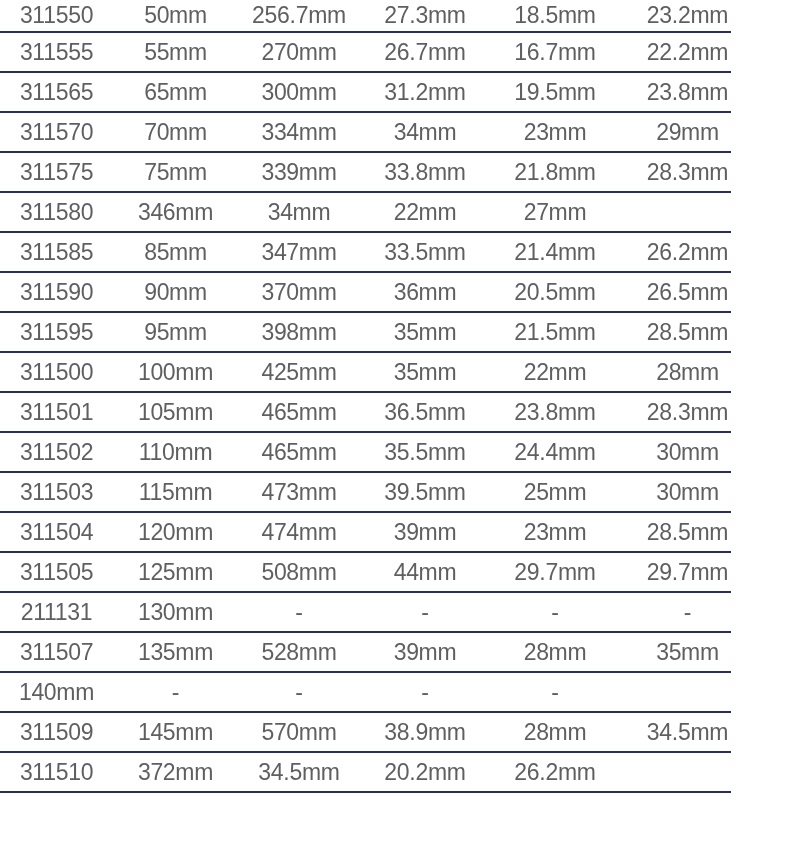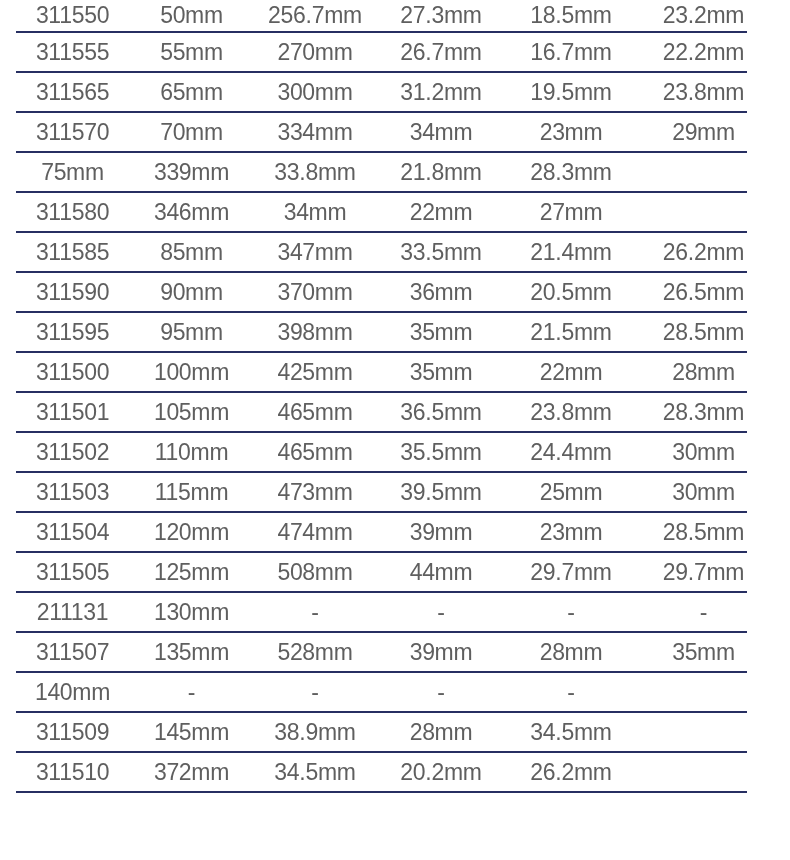--- a/index.html
+++ b/index.html
@@ -9,21 +9,20 @@
   }
   html,body{margin:0;padding:0;}
   body{
     width:790px;height:860px;
     background:var(--bg-color);
     font-family:"Liberation Sans","DejaVu Sans",sans-serif;
     overflow:hidden;
   }
   .spec-table{
     width:731px;
-    margin-left:16px;
   }
   .row{
     box-sizing:border-box;
     display:grid;
     grid-template-columns:113px 125px 122px 130px 130px 135px;
     align-items:center;
     height:40px;
     border-bottom:2px solid var(--line-color);
   }
   .row:first-child{
@@ -73,20 +72,21 @@
   <div class="row">
     <div class="cell">311570</div>
     <div class="cell">70mm</div>
     <div class="cell">334mm</div>
     <div class="cell">34mm</div>
     <div class="cell">23mm</div>
     <div class="cell">29mm</div>
   </div>
 
   <div class="row">
+    <div class="cell">311575</div>
     <div class="cell">75mm</div>
     <div class="cell">339mm</div>
     <div class="cell">33.8mm</div>
     <div class="cell">21.8mm</div>
     <div class="cell">28.3mm</div>
   </div>
 
   <div class="row">
     <div class="cell">311580</div>
     <div class="cell">346mm</div>
@@ -198,20 +198,21 @@
     <div class="cell">140mm</div>
     <div class="cell">-</div>
     <div class="cell">-</div>
     <div class="cell">-</div>
     <div class="cell">-</div>
   </div>
 
   <div class="row">
     <div class="cell">311509</div>
     <div class="cell">145mm</div>
+    <div class="cell">570mm</div>
     <div class="cell">38.9mm</div>
     <div class="cell">28mm</div>
     <div class="cell">34.5mm</div>
   </div>
 
   <div class="row">
     <div class="cell">311510</div>
     <div class="cell">372mm</div>
     <div class="cell">34.5mm</div>
     <div class="cell">20.2mm</div>

